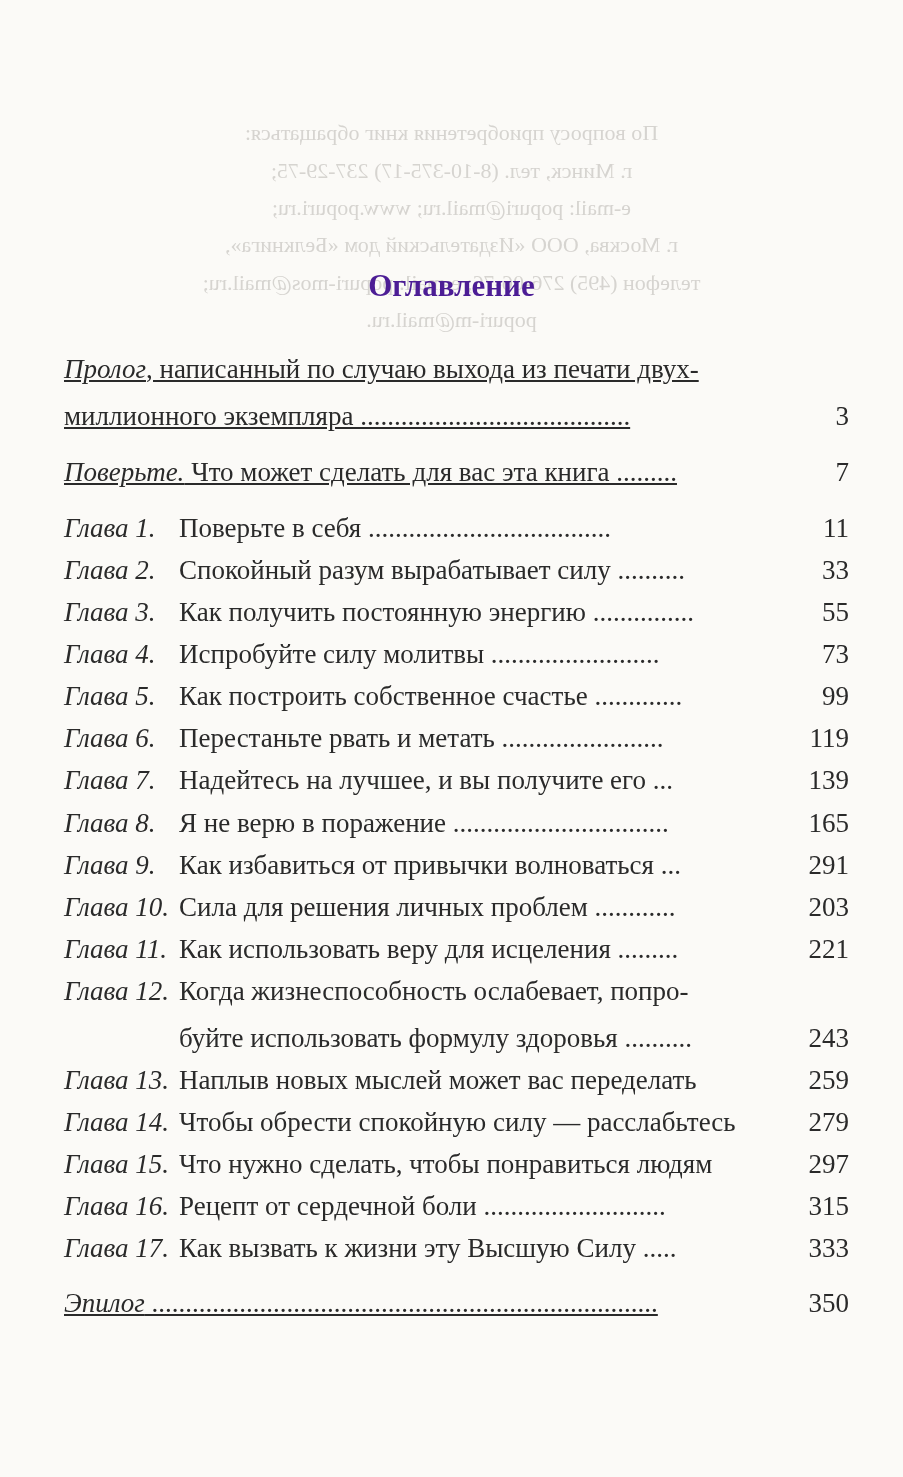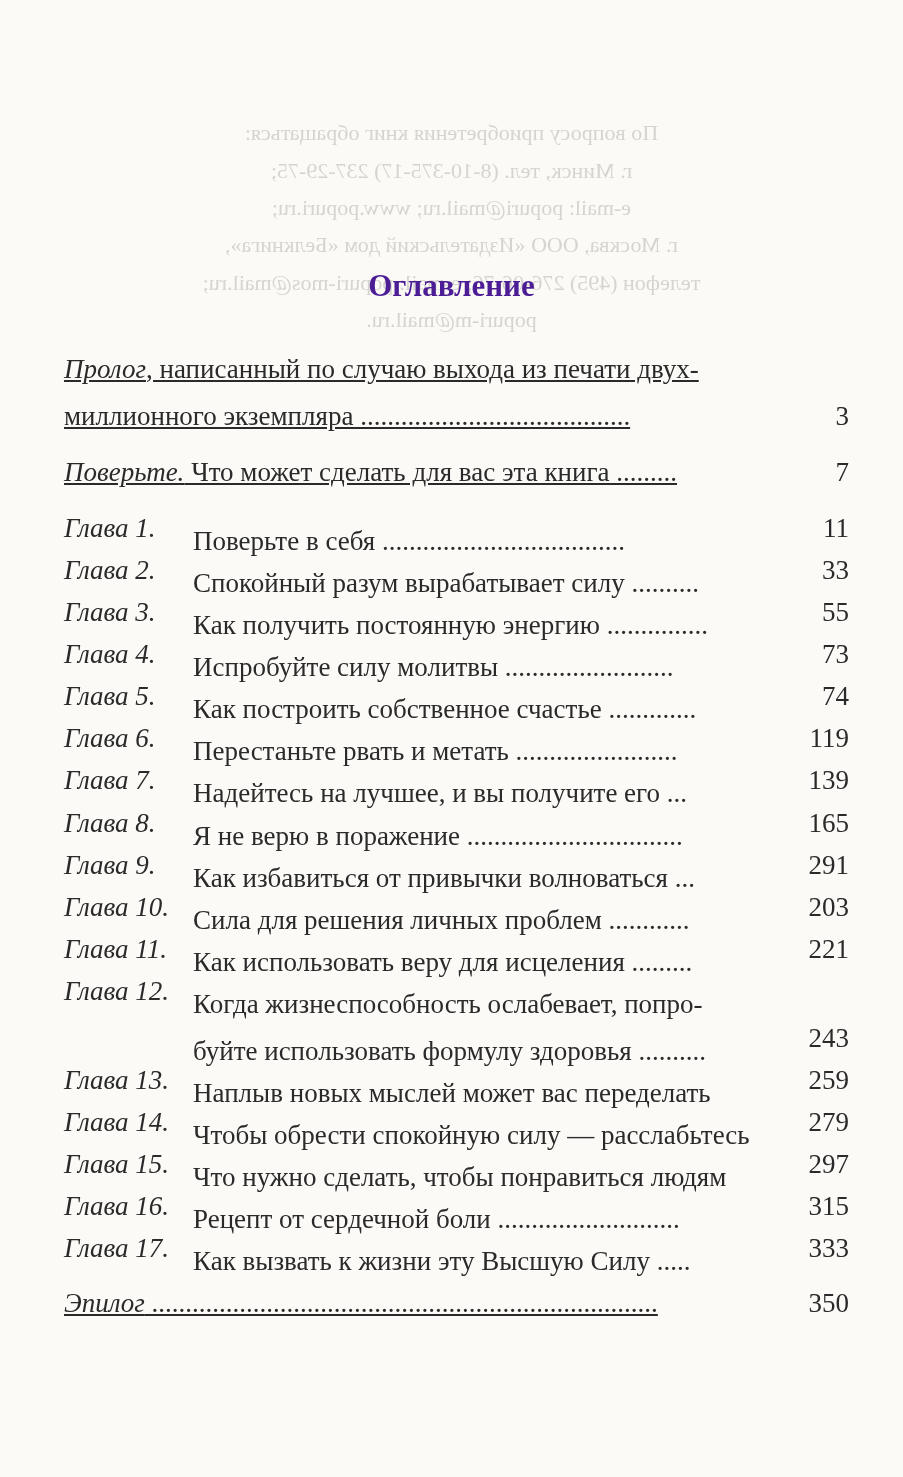--- a/index.html
+++ b/index.html
@@ -13,21 +13,21 @@
   }
   .bleed div { position:absolute; left:0; width:903px; text-align:center; white-space:nowrap; }
   .title {
     position:absolute; left:0; width:903px; top:268px; text-align:center;
     font-weight:bold; font-size:31px; color:#4c1d95;
   }
   .row {
     position:absolute; left:64px; width:785px; font-size:27px; line-height:34px; white-space:nowrap;
   }
   .lbl { position:absolute; left:0; font-style:italic;text-align:right; }
-  .txt { position:absolute; left:129px;margin-top:13px; }
+  .txt { position:absolute; left:115px; }
   .pg { position:absolute; right:0; text-align:right; }
   .plain { position:absolute; left:0;text-decoration:underline; }
   .plain i { font-style:italic; }
 </style>
 </head>
 <body>
 
 <div class="bleed">
   <div style="top:120px">По вопросу приобретения книг обращаться:</div>
   <div style="top:158px">г. Минск, тел. (8-10-375-17) 237-29-75;</div>
@@ -68,21 +68,21 @@
     <span class="pg">55</span>
   </div>
 <div class="row" style="top:637px">
     <span class="lbl">Глава 4.</span>
     <span class="txt">Испробуйте силу молитвы .........................</span>
     <span class="pg">73</span>
   </div>
 <div class="row" style="top:679px">
     <span class="lbl">Глава 5.</span>
     <span class="txt">Как построить собственное счастье .............</span>
-    <span class="pg">74</span>
+    <span class="pg">99</span>
   </div>
 <div class="row" style="top:721px">
     <span class="lbl">Глава 6.</span>
     <span class="txt">Перестаньте рвать и метать ........................</span>
     <span class="pg">119</span>
   </div>
 <div class="row" style="top:763px">
     <span class="lbl">Глава 7.</span>
     <span class="txt">Надейтесь на лучшее, и вы получите его ...</span>
     <span class="pg">139</span>

